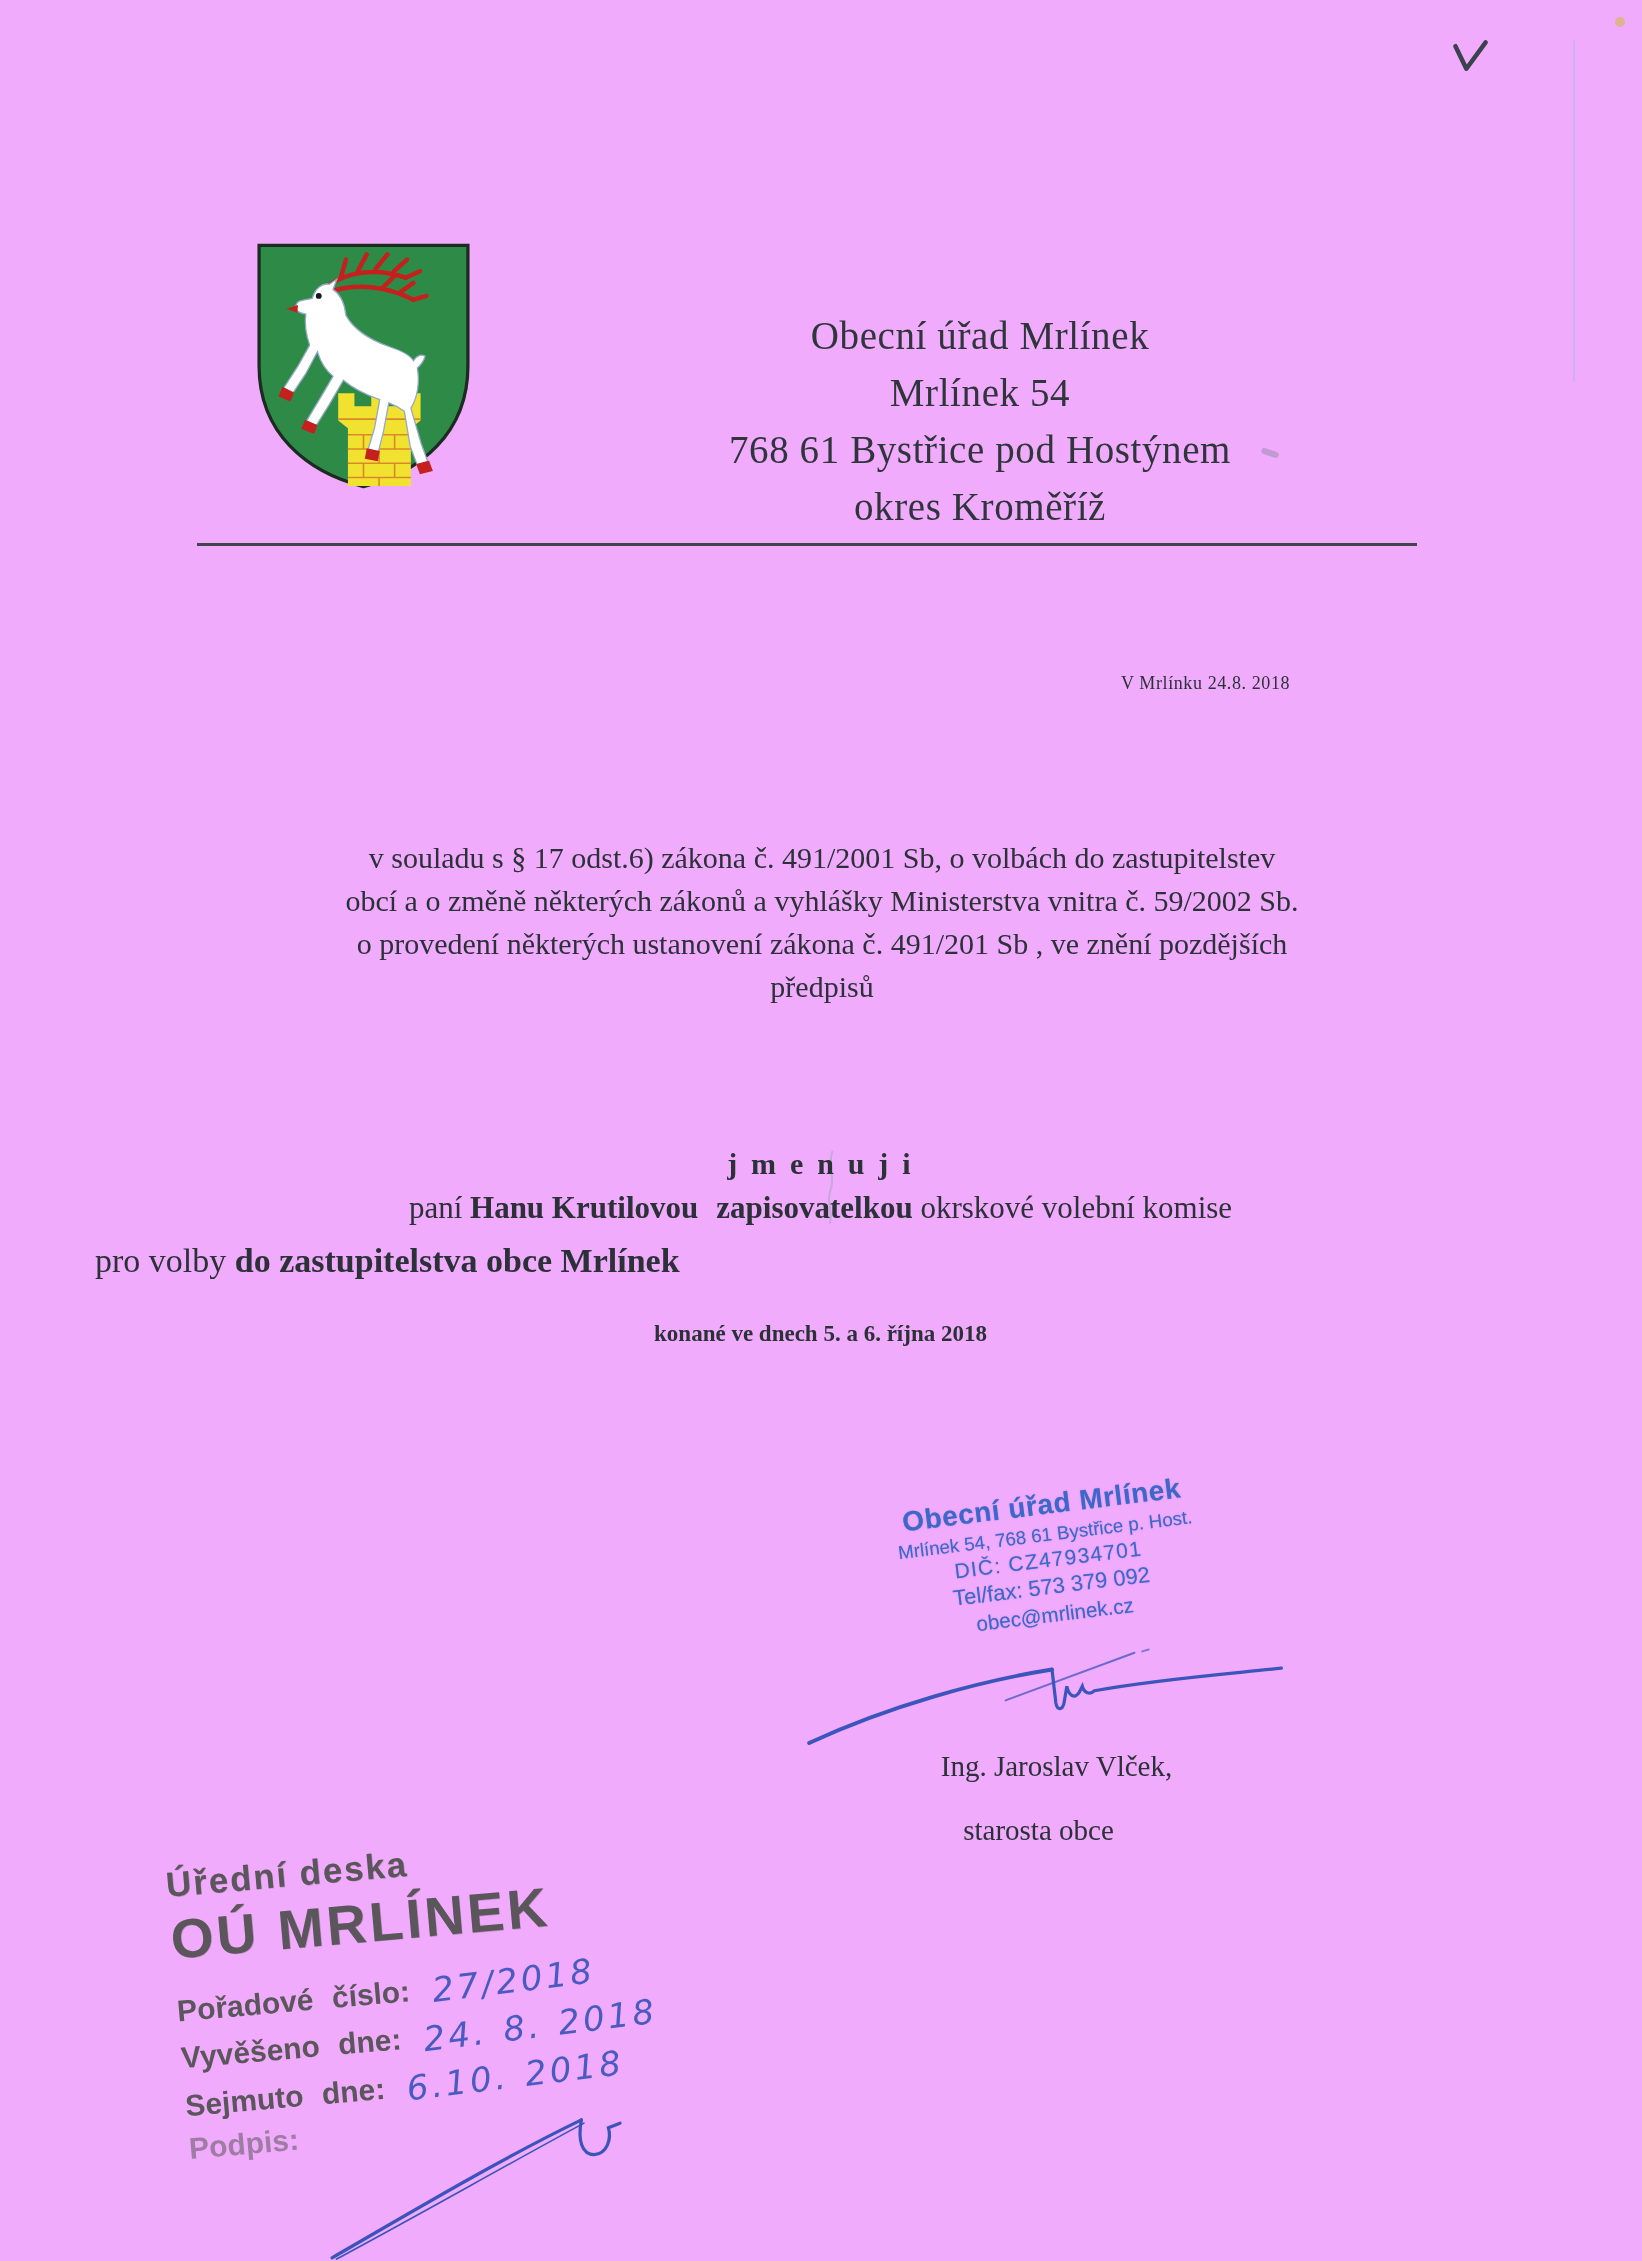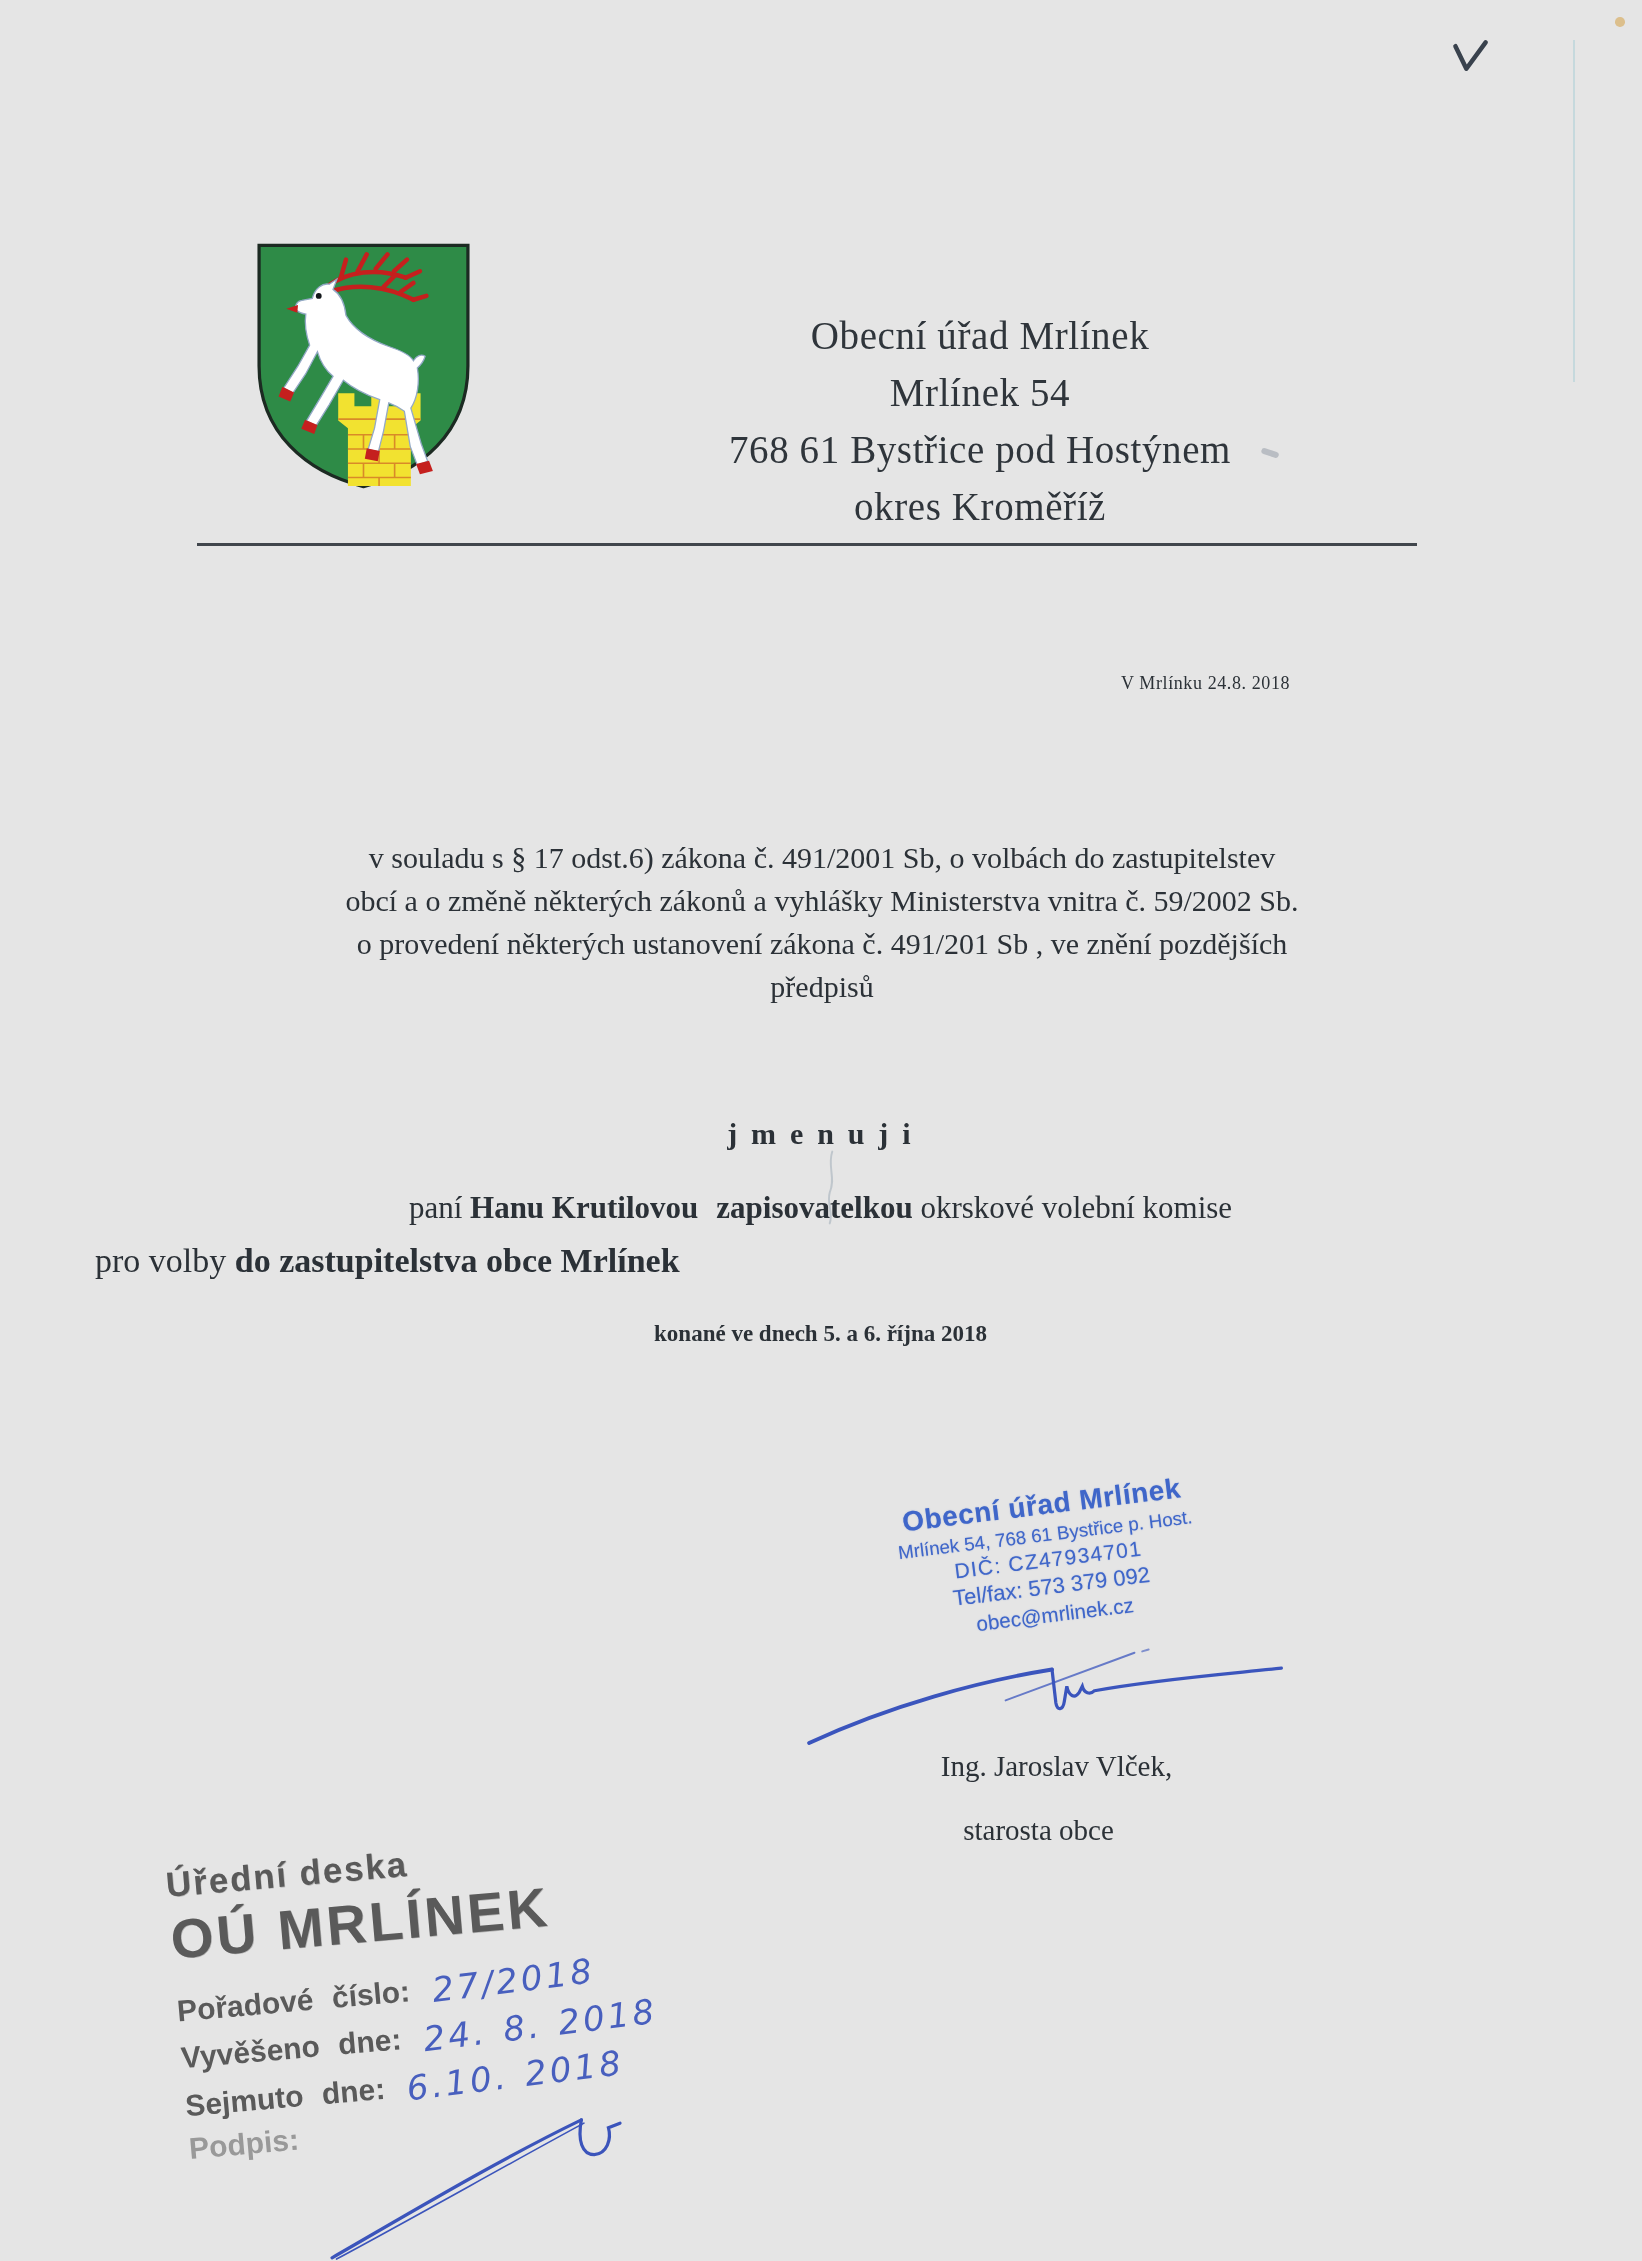--- a/index.html
+++ b/index.html
@@ -1,35 +1,35 @@
 <!DOCTYPE html>
 <html style="font-size:10.3px"><head>
 <meta charset="utf-8">
 <style>
   html,body { margin:0; padding:0; background:#888; }
   .page {
     position:relative; width:1642px; height:2261px;
-    background:#e5e5e5;
+    background:#f0abfc;
     font-family:"Liberation Serif", serif;
     color:#2b3137; overflow:hidden;
   }
   .abs { position:absolute; }
 
   
   .letterhead { left:535px; top:307px; width:890px; text-align:center;
     font-size:39px; line-height:57px; letter-spacing:0.6px; color:#2f353b; }
   .header-rule { left:197px; top:543px; width:1220px; height:2.6px; background:#41464c; }
 
   
   .place-date { left:1121px; top:673px; font-size:18px; letter-spacing:0.6px;text-align:right; }
   .doc-title { left:95px; top:745px; width:1451px; text-align:center;
     font-size:35px; font-weight:bold; letter-spacing:0.6px; margin:0; }
   .legal { left:158px; top:836px; width:1328px; text-align:center;
     font-size:30px; line-height:43px; }
-  .verb { left:95px; top:1117px; width:1451px; text-align:center;
+  .verb { left:95px; top:1147px; width:1451px; text-align:center;
     font-size:30px; font-weight:bold; letter-spacing:3.2px; }
   .appointee { left:95px; top:1190px; width:1451px; text-align:center; font-size:31px; }
   .election-1 { left:95px; top:1242px; width:1451px; text-align:left; font-size:34px; }
   .election-2 { left:95px; top:1321px; width:1451px; text-align:center;
     font-size:23px; font-weight:bold; }
   .b { font-weight:bold; }
   .gap-l { margin-left:10.3px; }
 
   
   .office-stamp { left:861px; top:1489px; width:374px; text-align:center;

